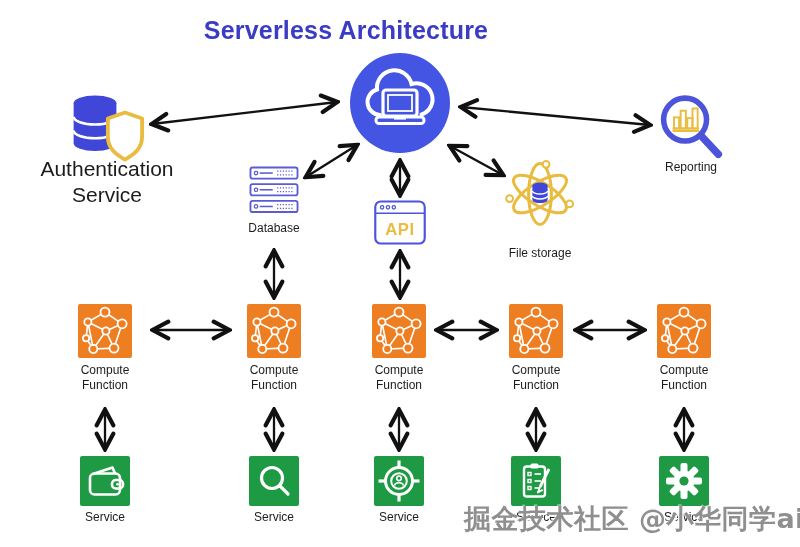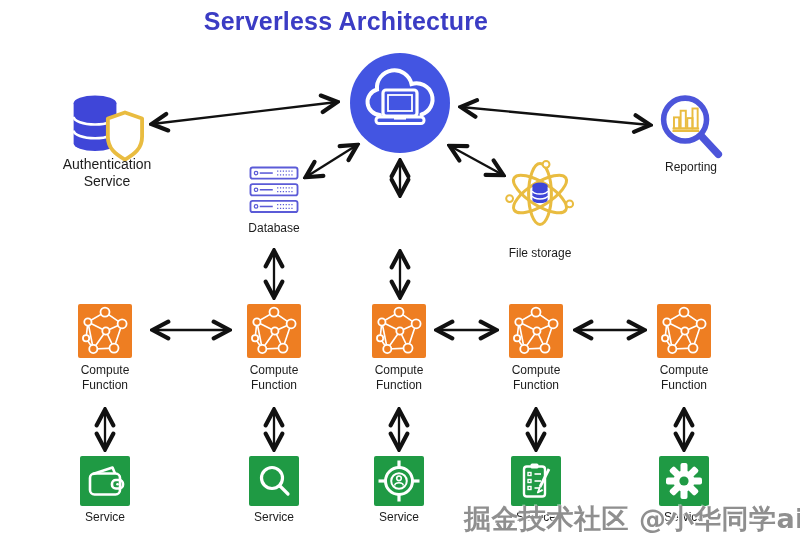--- a/index.html
+++ b/index.html
@@ -4,21 +4,21 @@
 <style>
   :root{
     --title:#3b3cc4; --circle:#4355e2; --blue:#4c55da; --server:#5b5bd7;
     --db:#3f46d8; --yellow:#e9bc40; --orange:#ee7e22; --green:#1f9a44;
     --arrow:#111111; --label:#1c1c1c; --watermark:#8f8f8f;
   }
   html,body{margin:0;padding:0;background:#fff;}
   .stage{position:relative;width:800px;height:547px;background:#fff;
          font-family:"Liberation Sans",sans-serif;overflow:hidden;}
   .abs{position:absolute;}
-  .title{left:0;top:7px;width:692px;text-align:center;font-size:25px;
+  .title{left:0;top:16px;width:692px;text-align:center;font-size:25px;
          font-weight:700;color:var(--title);letter-spacing:.2px;}
   .lbl{color:var(--label);font-size:12px;line-height:1.22;text-align:center;font-weight:500;}
   .sq{border-radius:2px;display:flex;align-items:center;justify-content:center;}
   .sq.orange{background:var(--orange);width:54px;height:54px;}
   .sq.green{background:var(--green);width:50px;height:50px;}
   .watermark{left:464px;top:501px;width:336px;font-size:27px;font-weight:700;
              letter-spacing:.5px;color:var(--watermark);white-space:nowrap;
              text-shadow:1.5px 1.5px 0 rgba(255,255,255,.95), -1px -1px 0 rgba(255,255,255,.55);
              font-family:"DejaVu Sans","Liberation Sans",sans-serif;}
   svg{display:block;}
@@ -67,21 +67,21 @@
   </div>
 
   <div class="abs" style="left:64px;top:92px">
     <svg width="86" height="77" viewBox="0 0 100 90">
       <ellipse cx="36" cy="13" rx="25" ry="9" fill="var(--db)"></ellipse>
       <path d="M11 13 v47 a25 9 0 0 0 50 0 V13" fill="var(--db)"></path>
       <path d="M11 29 a25 9 0 0 0 50 0 M11 45 a25 9 0 0 0 50 0" stroke="#fff" stroke-width="3" fill="none"></path>
       <path d="M71 24 l-20 7 v21 c0 14 9 21 20 27 c11 -6 20 -13 20 -27 v-21 z" fill="#fff" stroke="var(--yellow)" stroke-width="4.5" stroke-linejoin="round"></path>
     </svg>
   </div>
-  <div class="abs lbl" style="left:37px;top:156px;width:140px;font-size:14px">
+  <div class="abs lbl" style="left:37px;top:156px;width:140px;font-size:21px">
     <div>Authentication</div>
     <div>Service</div>
   </div>
 
   <div class="abs" style="left:654px;top:90px">
     <svg width="74" height="74" viewBox="0 0 100 100">
       <line x1="63" y1="61" x2="87" y2="87" stroke="var(--blue)" stroke-width="10" stroke-linecap="round"></line>
       <circle cx="42" cy="40" r="29" fill="#fff" stroke="var(--blue)" stroke-width="7.5"></circle>
       <g stroke="var(--yellow)" stroke-width="2.6" fill="none">
         <rect x="27" y="37" width="7" height="15"></rect>
@@ -112,20 +112,32 @@
         <line x1="55" y1="43" x2="80" y2="43" stroke-width="2.2" stroke-dasharray="2 2.6"></line>
         <circle cx="21" cy="67" r="2.8" stroke-width="2"></circle>
         <line x1="27" y1="67" x2="48" y2="67" stroke-width="2.5"></line>
         <line x1="55" y1="64" x2="80" y2="64" stroke-width="2.2" stroke-dasharray="2 2.6"></line>
         <line x1="55" y1="70" x2="80" y2="70" stroke-width="2.2" stroke-dasharray="2 2.6"></line>
       </g>
     </svg>
   </div>
   <div class="abs lbl" style="left:214px;top:221px;width:120px">Database</div>
 
+  <div class="abs" style="left:372px;top:199px">
+    <svg width="56" height="47" viewBox="0 0 90 76">
+      <rect x="5" y="4" width="80" height="68" rx="9" fill="#fff" stroke="var(--blue)" stroke-width="3.5"></rect>
+      <line x1="5" y1="23" x2="85" y2="23" stroke="var(--blue)" stroke-width="2.2"></line>
+      <g stroke="var(--blue)" stroke-width="2" fill="none">
+        <circle cx="16" cy="13.5" r="2.7"></circle>
+          <circle cx="25.5" cy="13.5" r="2.7"></circle>
+          <circle cx="35" cy="13.5" r="2.7"></circle>
+      </g>
+      <text x="45" y="58" text-anchor="middle" font-size="27" font-weight="bold" fill="var(--yellow)" font-family="Liberation Sans, sans-serif" letter-spacing="1">API</text>
+    </svg>
+  </div>
 
   <div class="abs" style="left:502px;top:156px">
     <svg width="76" height="76" viewBox="0 0 100 100">
       <g stroke="var(--yellow)" stroke-width="4" fill="none">
         <ellipse cx="50" cy="50" rx="40" ry="15" transform="rotate(-32 50 50)"></ellipse>
         <ellipse cx="50" cy="50" rx="40" ry="15" transform="rotate(32 50 50)"></ellipse>
         <ellipse cx="50" cy="50" rx="40" ry="15" transform="rotate(90 50 50)"></ellipse>
       </g>
       <g stroke="var(--yellow)" stroke-width="2.6" fill="#fff">
         <circle cx="58" cy="11" r="4.5"></circle>

